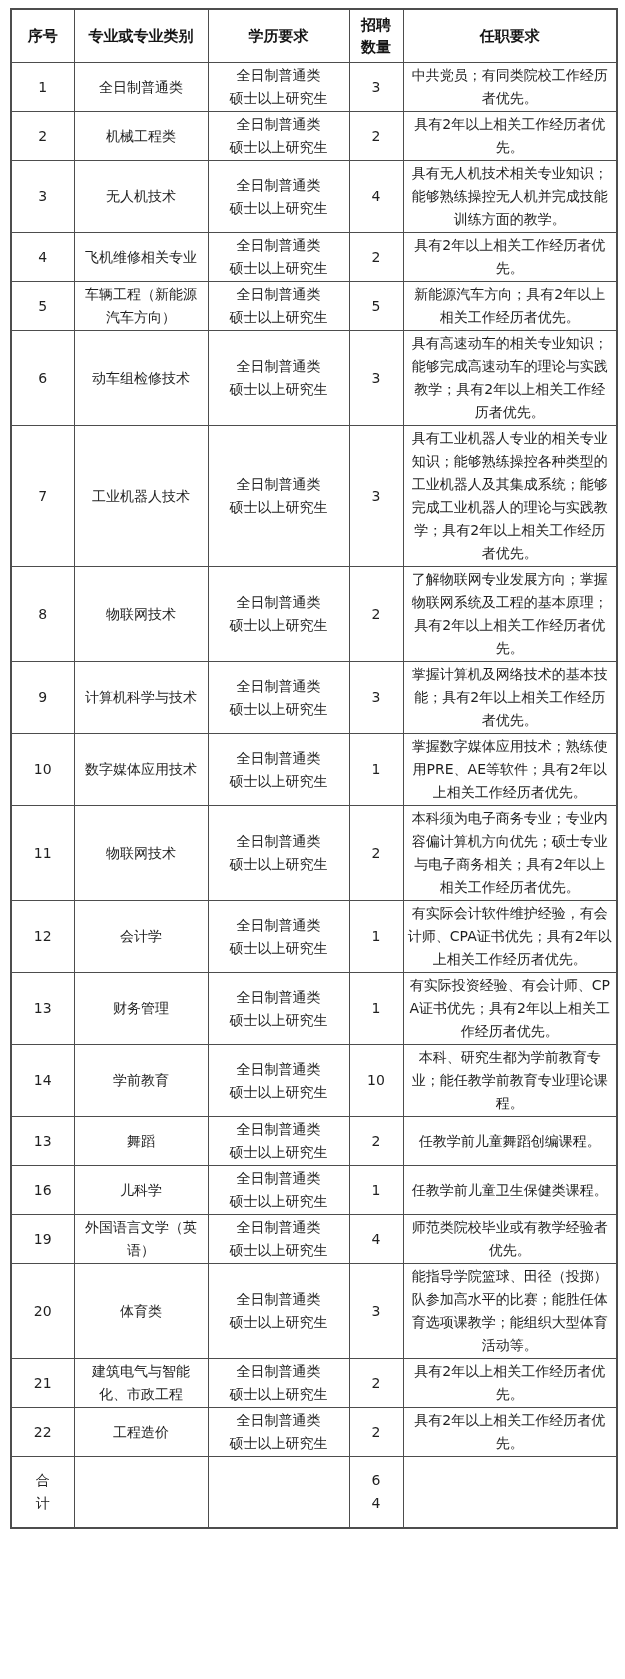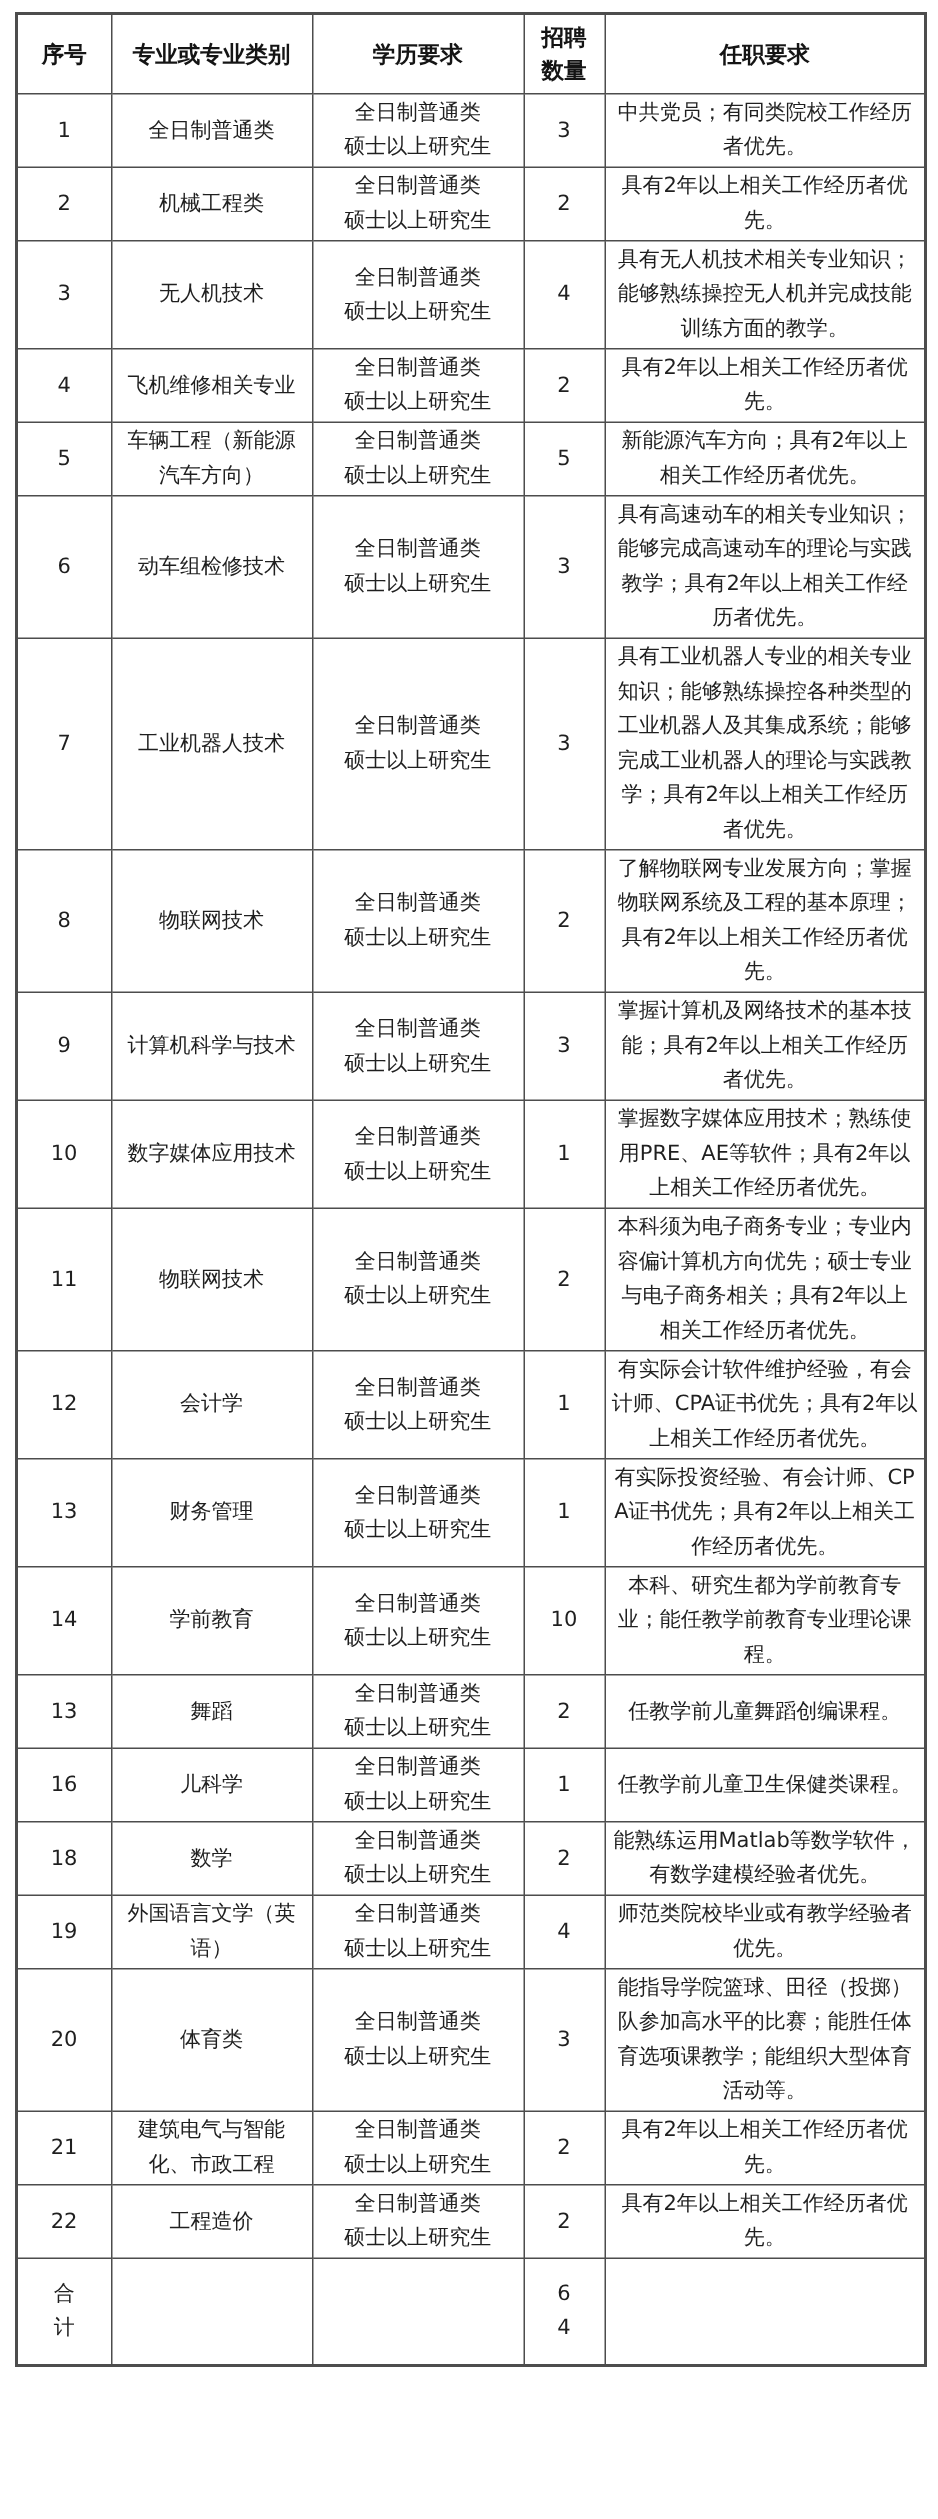--- a/index.html
+++ b/index.html
@@ -199,28 +199,20 @@
         </tr>
         <tr>
           <td class="col-no">16</td>
           <td class="col-major">儿科学</td>
           <td class="col-edu">全日制普通类
 硕士以上研究生</td>
           <td class="col-count">1</td>
           <td class="col-req">任教学前儿童卫生保健类课程。</td>
         </tr>
         <tr>
-          <td class="col-no">18</td>
-          <td class="col-major">数学</td>
-          <td class="col-edu">全日制普通类
-硕士以上研究生</td>
-          <td class="col-count">2</td>
-          <td class="col-req">能熟练运用Matlab等数学软件，有数学建模经验者优先。</td>
-        </tr>
-        <tr>
           <td class="col-no">19</td>
           <td class="col-major">外国语言文学（英语）</td>
           <td class="col-edu">全日制普通类
 硕士以上研究生</td>
           <td class="col-count">4</td>
           <td class="col-req">师范类院校毕业或有教学经验者优先。</td>
         </tr>
         <tr>
           <td class="col-no">20</td>
           <td class="col-major">体育类</td>

